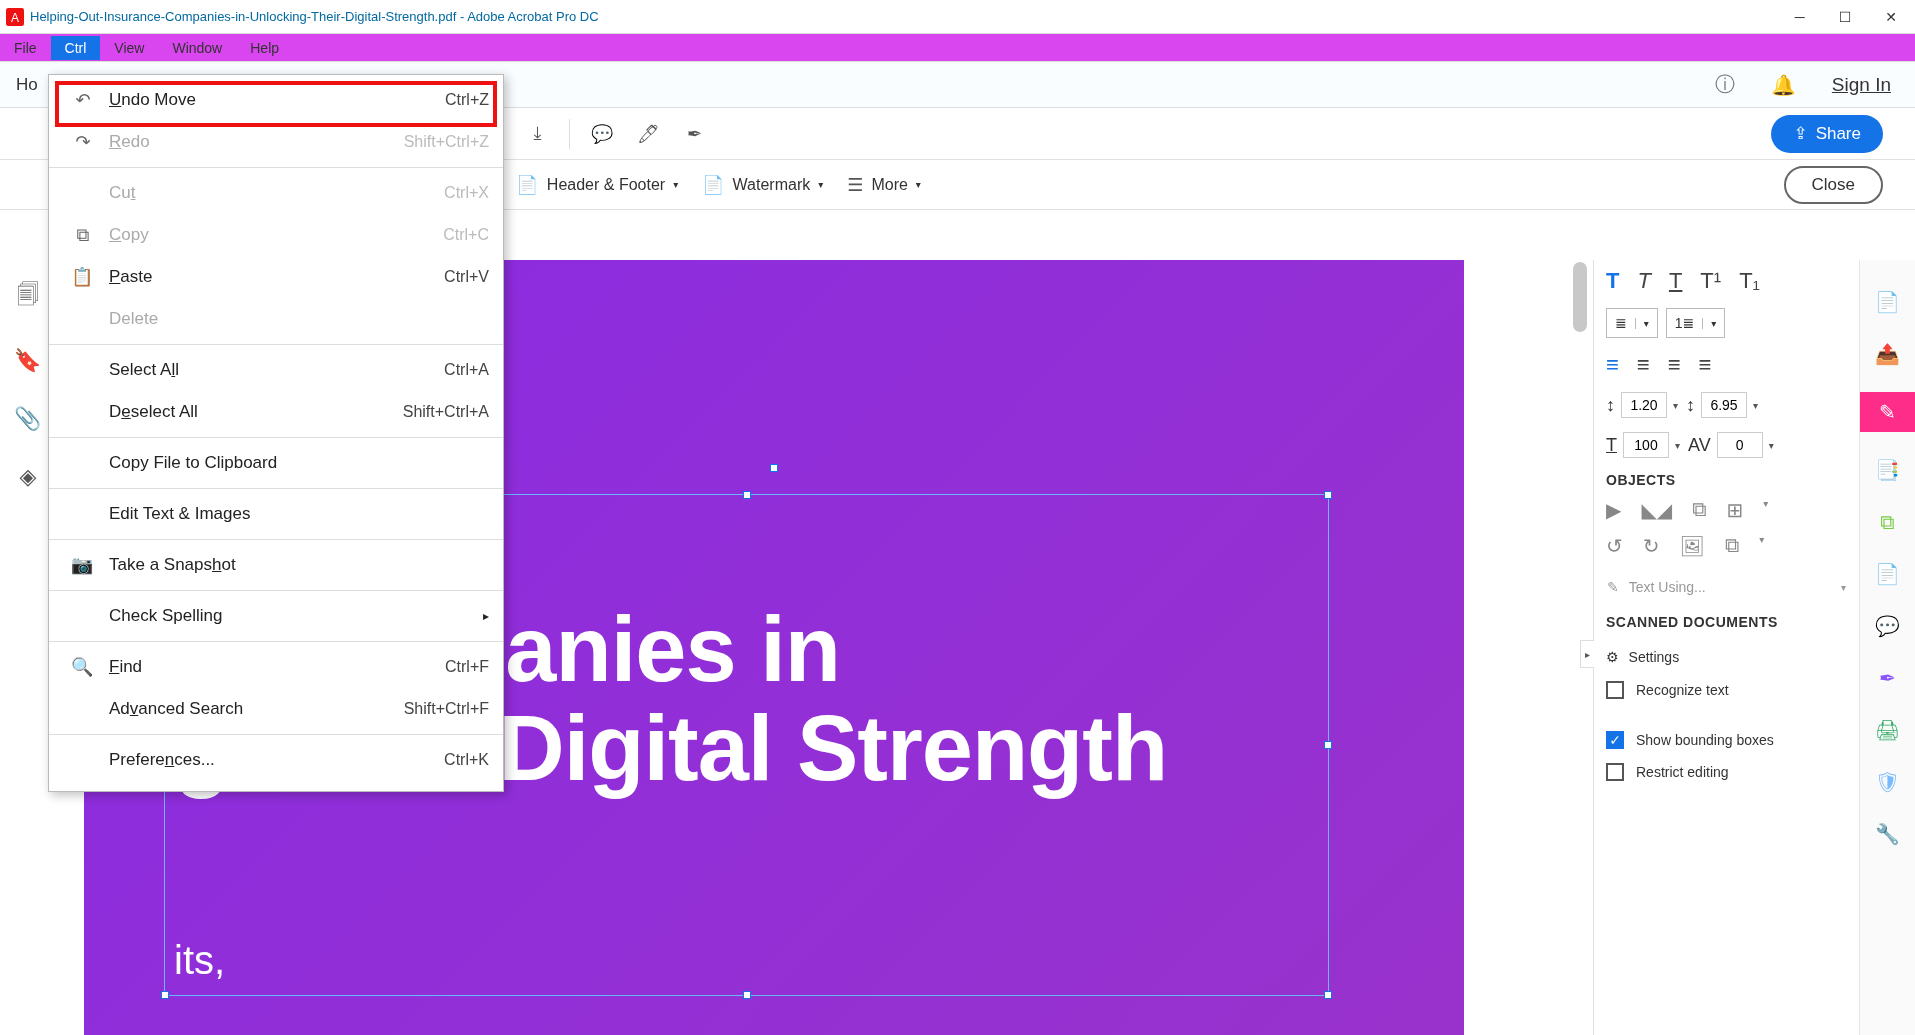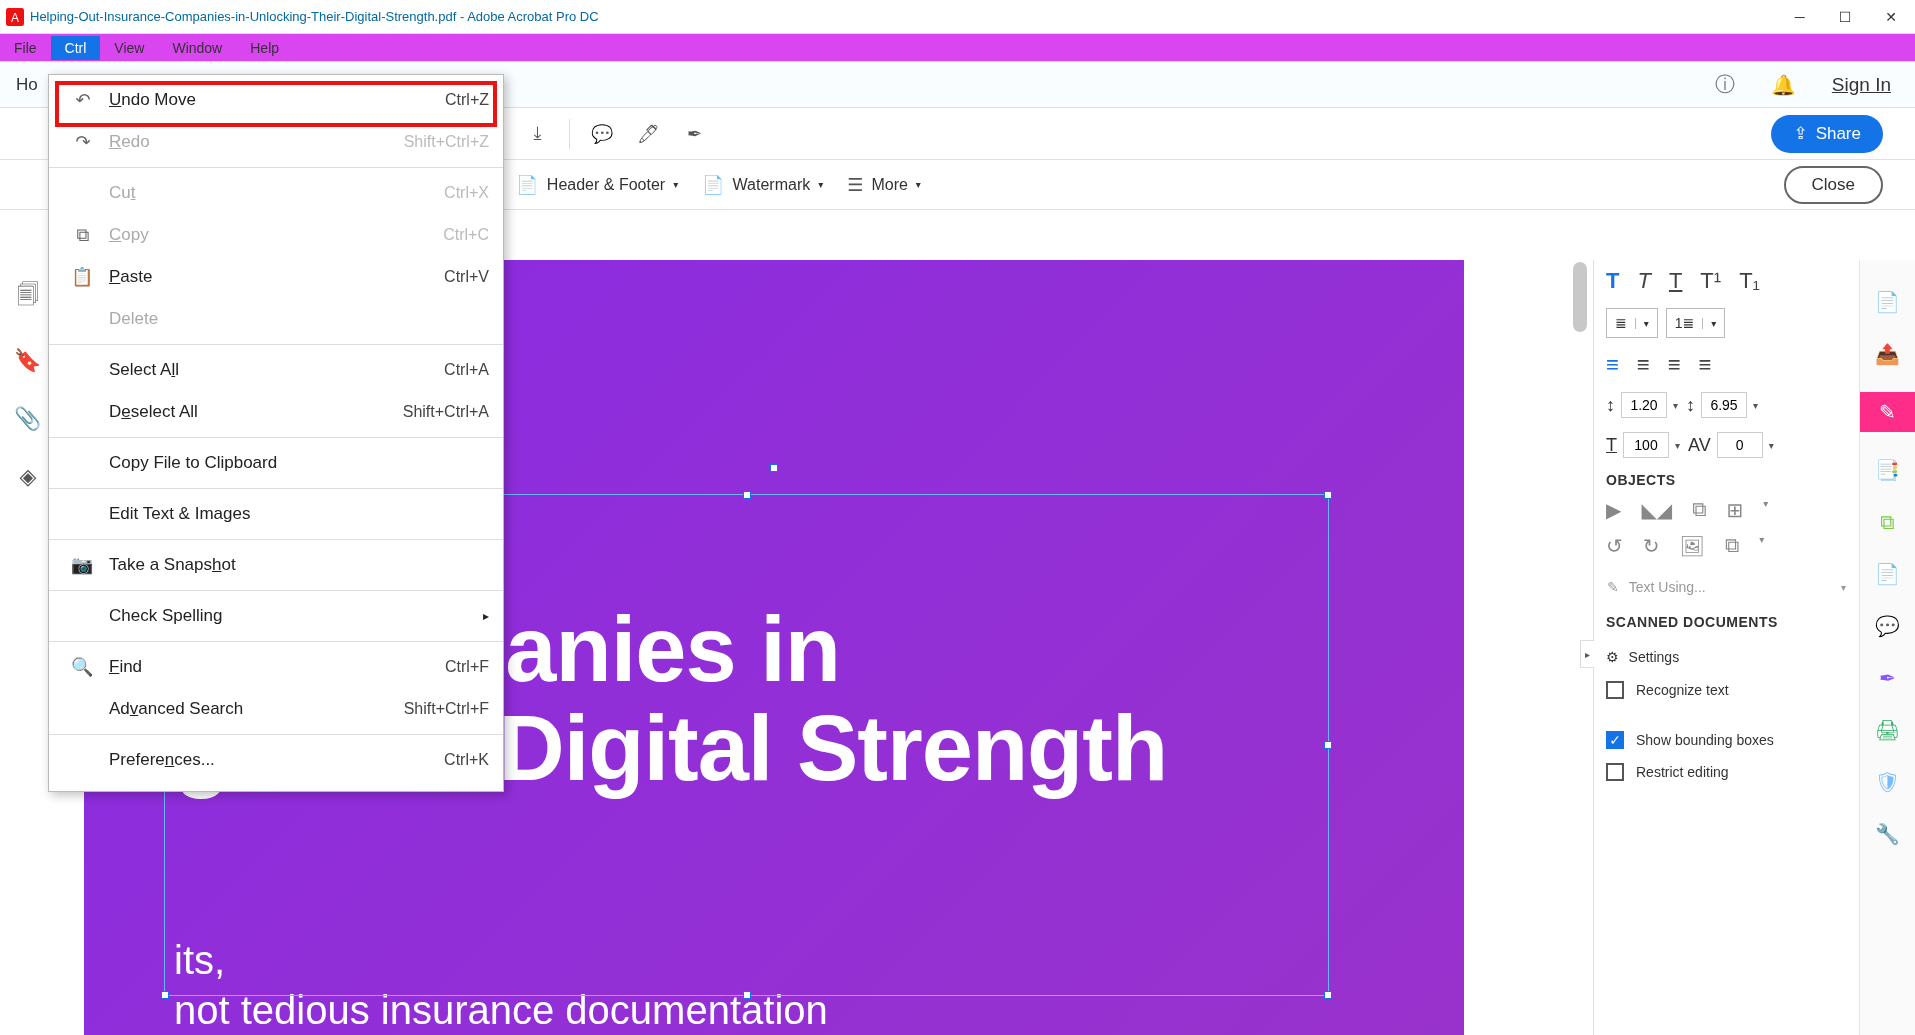--- a/index.html
+++ b/index.html
@@ -206,21 +206,20 @@
 <div class="content">
   <div class="page">
     <div class="crop-top-handle"></div>
     <div class="title-lead">Out</div>
     <div class="title-main">
       <span>e Companies in</span><br>
       <span>g Their Digital Strength</span>
     </div>
     <div class="subtitle">
       <span>its,</span><br>
-      <span>not tedious insurance documentation</span>
     </div>
     <div class="sel-box">
       <div class="handle h-tl"></div>
       <div class="handle h-tr"></div>
       <div class="handle h-bl"></div>
       <div class="handle h-br"></div>
       <div class="handle h-tm"></div>
       <div class="handle h-bm"></div>
       <div class="handle h-ml"></div>
       <div class="handle h-mr"></div>

